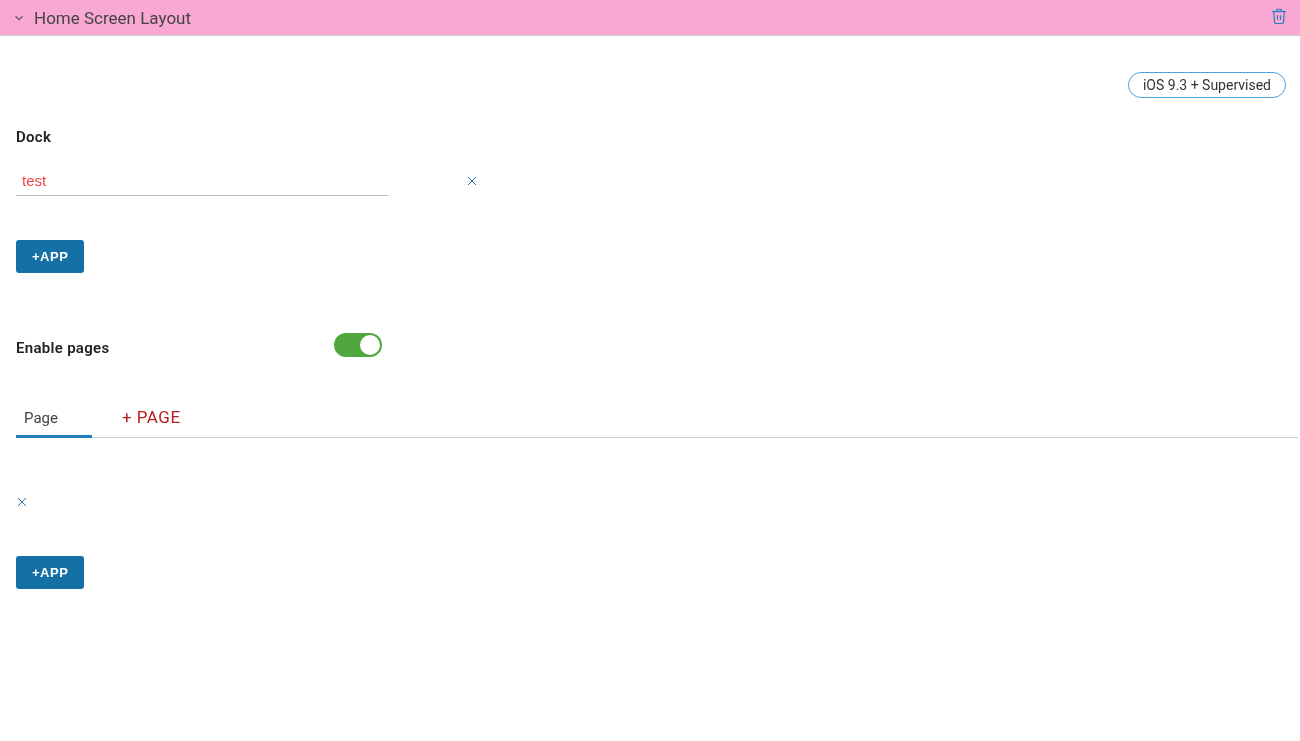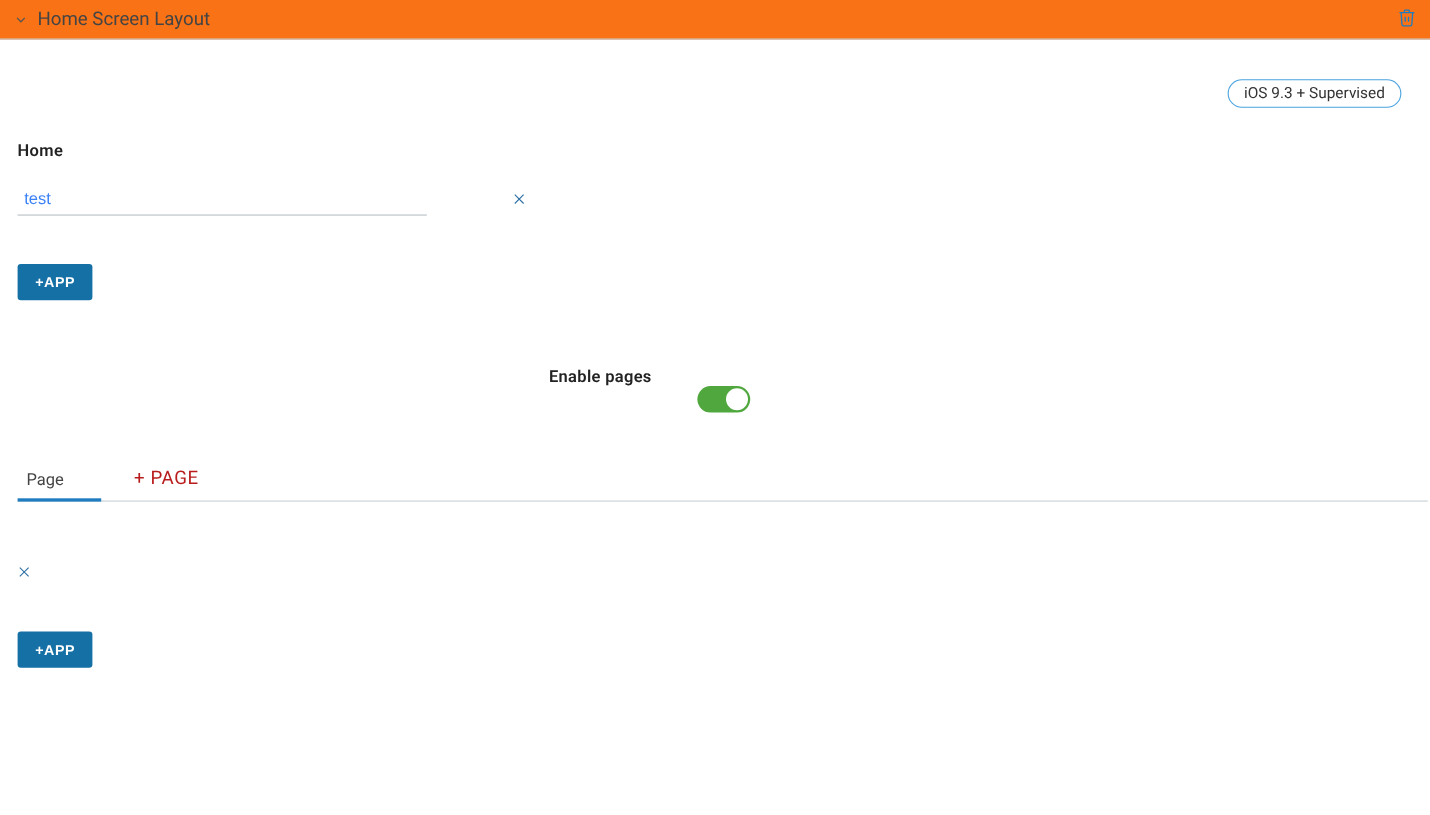--- a/index.html
+++ b/index.html
@@ -4,21 +4,21 @@
   <style>
     * { box-sizing: border-box; margin: 0; padding: 0; }
     body {
       font-family: -apple-system, BlinkMacSystemFont, "Segoe UI", Roboto, Helvetica, Arial, sans-serif;
       background: #fff;
       width: 1300px;
       height: 741px;
       overflow: hidden;
     }
     .header-bar {
-      background: #f97316;
+      background: #f9a8d4;
       height: 36px;
       display: flex;
       align-items: center;
       padding: 16px 12px;
       position: relative;
       border-bottom: 1px solid #c6cfd6;
     }
     .header-left {
       display: flex;
       align-items: center;
@@ -44,21 +44,21 @@
       transform: translateY(-50%);
       cursor: pointer;
     }
     .trash-icon svg { stroke: #1F7CC0; fill: none; }
     .content {
       padding: 36px 0 0 16px;
     }
     .badge-row { 
       display:flex; 
       justify-content:flex-end; 
-      padding-right: 26px;
+      padding-right: 14px;
       margin-bottom: 30px;
     }
     .badge {
       border: 1px solid #4aa3df;
       color: #333;
       font-size: 14px;
       padding: 4px 14px;
       border-radius: 14px;
       background: #fff;
     }
@@ -74,21 +74,21 @@
       align-items: center;
       gap: 78px;
       margin-bottom: 44px;
     }
     .text-input {
       border: none;
       border-bottom: 1px solid #b8bfc4;
       width: 372px;
       font-size: 15px;
       padding: 4px 6px 6px 6px;
-      color: #3b82f6;
+      color: #ef4444;
       background: transparent;
     }
     .text-input::placeholder { color: #aeb4b9; }
     .x-icon {
       color: #2c6fa3;
       font-size: 15px;
       cursor: pointer;
     }
     .add-app-btn {
       background: #1570a6;
@@ -97,24 +97,23 @@
       font-weight: 700;
       letter-spacing: .5px;
       border: none;
       padding: 9px 16px;
       border-radius: 3px;
       cursor: pointer;
       text-align: center;
     }
     .toggle-row {
       display: flex;
-      align-items: center;
+      align-items: flex-end;
       gap: 0;
       margin-bottom: 42px;
-      flex-direction: column;
     }
     .toggle-row .section-label { margin-bottom:0; width:318px; }
     .toggle {
       width: 48px;
       height: 24px;
       border-radius: 12px;
       position: relative;
       cursor: pointer;
     }
     .toggle .knob {
@@ -178,21 +177,21 @@
       </svg>
   </span>
 </div>
 
 <div class="content">
 
   <div class="badge-row">
     <span class="badge">iOS 9.3 + Supervised</span>
   </div>
 
-  <div class="section-label">Home</div>
+  <div class="section-label">Dock</div>
 
   <div class="input-row">
     <input class="text-input" type="text" value="test" style="">
     <span class="x-icon">
       <svg width="12" height="12" viewBox="0 0 24 24" fill="none" stroke="#2c6fa3" stroke-width="2">
           <line x1="4" y1="4" x2="20" y2="20"></line>
           <line x1="20" y1="4" x2="4" y2="20"></line>
         </svg>
     </span>
   </div>

